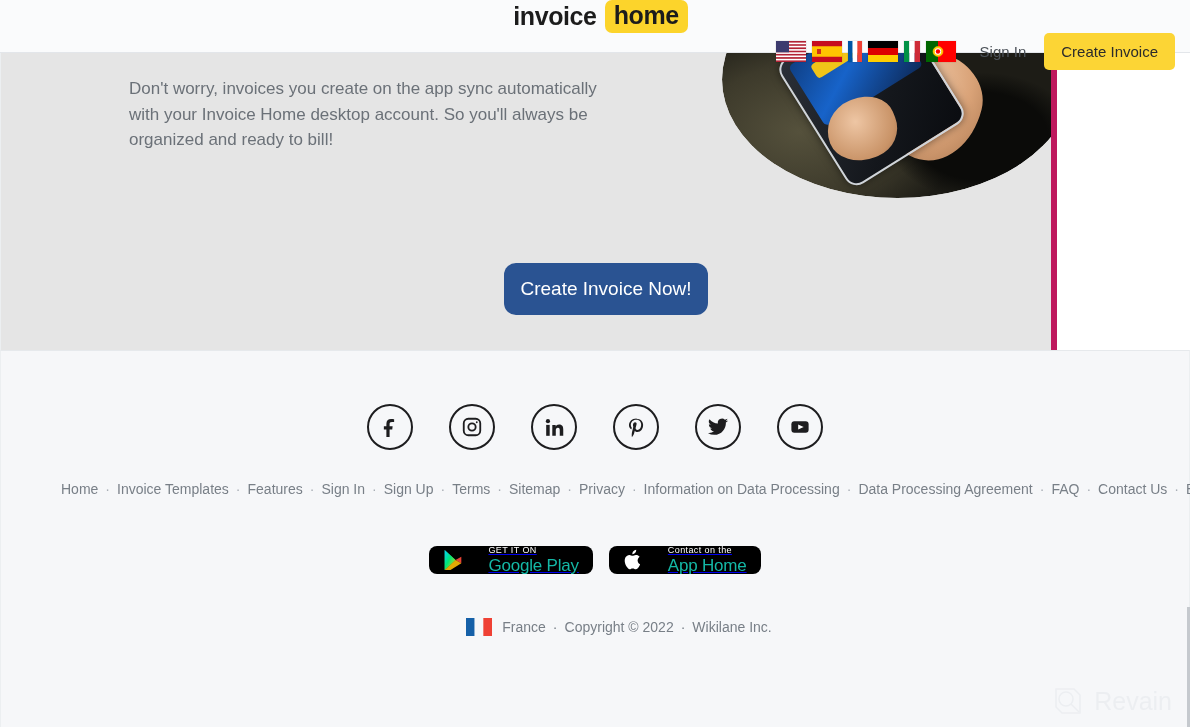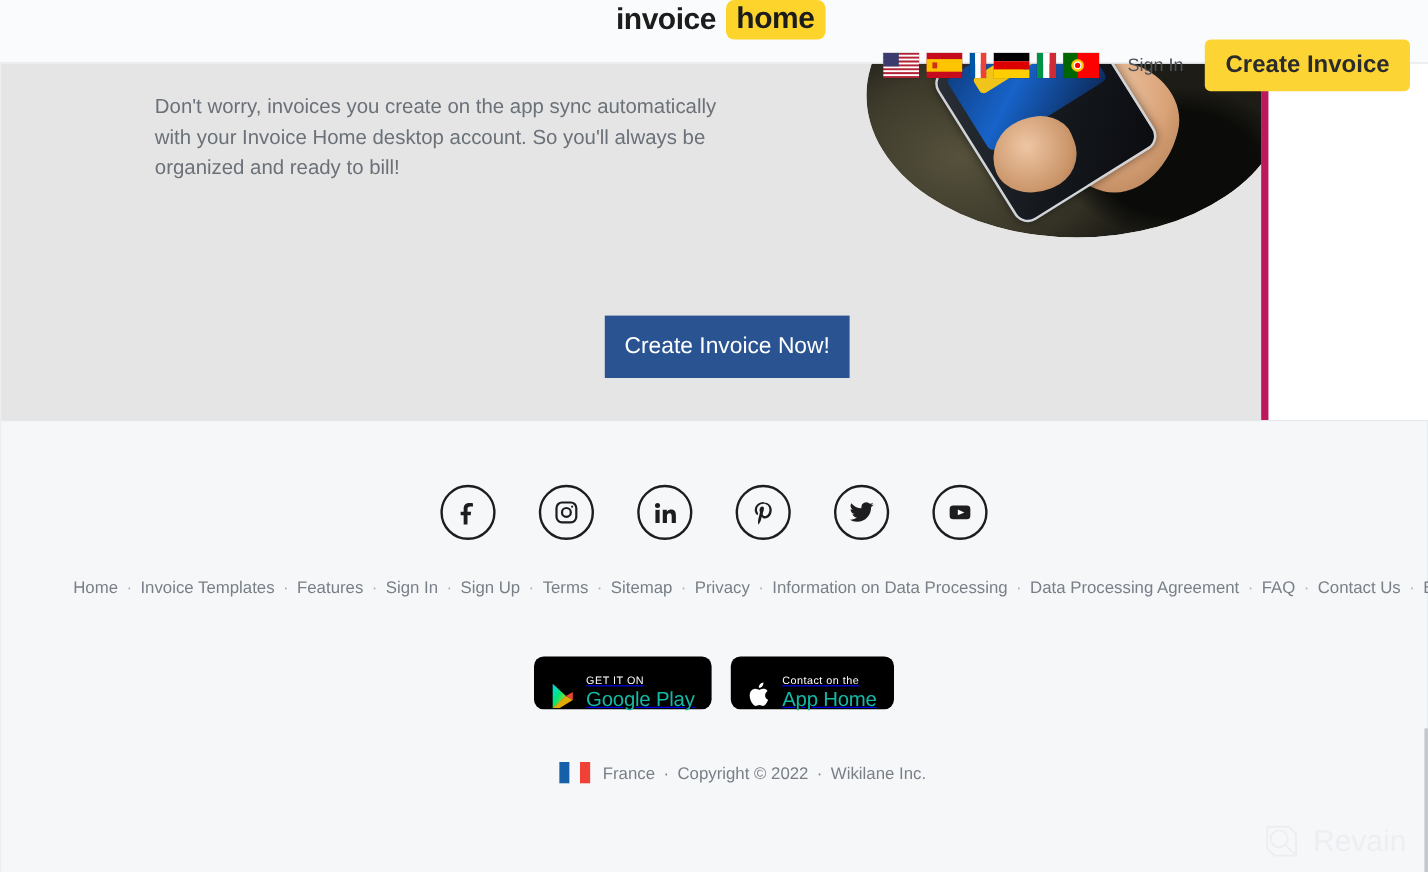--- a/index.html
+++ b/index.html
@@ -90,26 +90,25 @@
     margin-right: 18px;
     cursor: pointer;
     white-space: nowrap;
   }
 
   .create-invoice-btn {
     background: #fcd535;
     color: #2b2b2b;
     border: none;
     border-radius: 5px;
-    font-size: 20px;
+    font-size: 15px;
     font-family: "Liberation Sans", sans-serif;
     padding: 10px 17px;
     cursor: pointer;
     white-space: nowrap;
-    font-weight: bold;
   }
 
   
   .main {
     position: absolute;
     top: 53px; left: 0;
     width: 1057px;
     height: 297px;
     background: #e5e5e5;
     border-left: 1px solid #eceff1;
@@ -201,21 +200,21 @@
     left: 0;
     top: 210px;
     width: 1190px;
     display: flex;
     justify-content: center;
   }
   .cta-btn {
     background: #2a5392;
     color: #ffffff;
     border: none;
-    border-radius: 0;
+    border-radius: 12px;
     font-size: 19px;
     font-family: "Liberation Sans", sans-serif;
     padding: 15px 16px;
     cursor: pointer;
     white-space: nowrap;
     margin-left: 20px;
   }
 
   
   .footer {
@@ -271,26 +270,26 @@
   .store-row {
     display: flex;
     justify-content: center;
     align-items: center;
     gap: 16px;
     margin-top: 44px;
   }
   .store-badge {
     background: #000000;
     border-radius: 8px;
-    height: 44px;
-    display: flex;
-    align-items: flex-end;
+    height: 28px;
+    display: flex;
+    align-items: center;
     padding: 0 14px;
     cursor: pointer;
-    gap: 9px;
+    gap: 25px;
   }
   .store-badge .store-text {
     display: flex;
     flex-direction: column;
     justify-content: center;
     line-height: 1;
   }
   .store-top {
     color: #ffffff;
     font-size: 9px;

